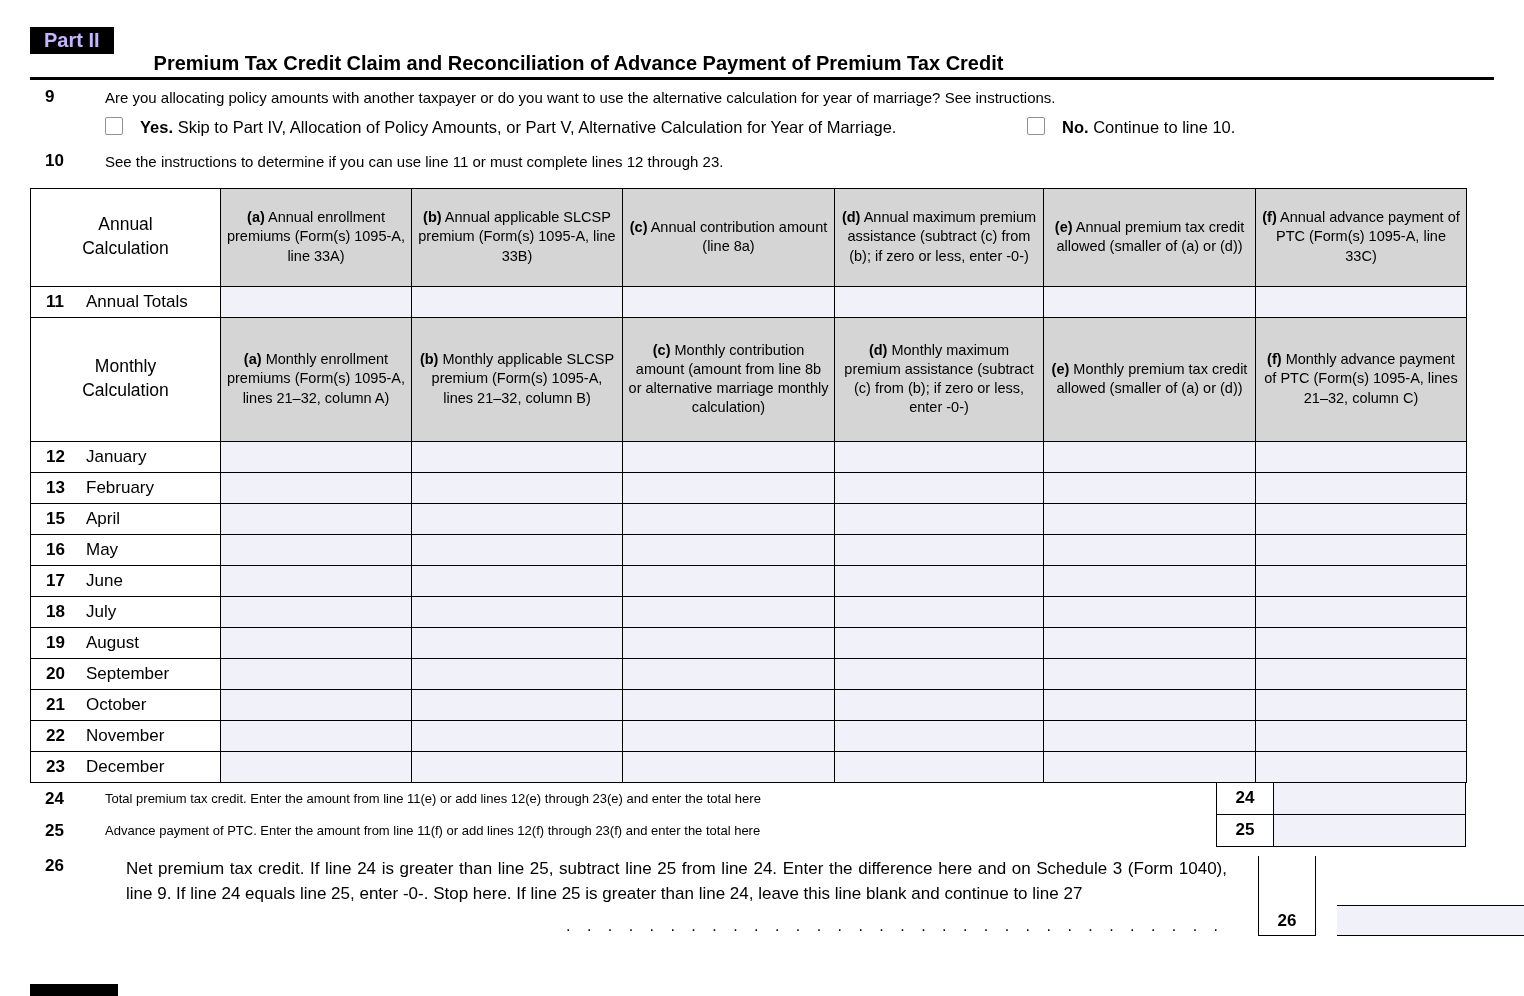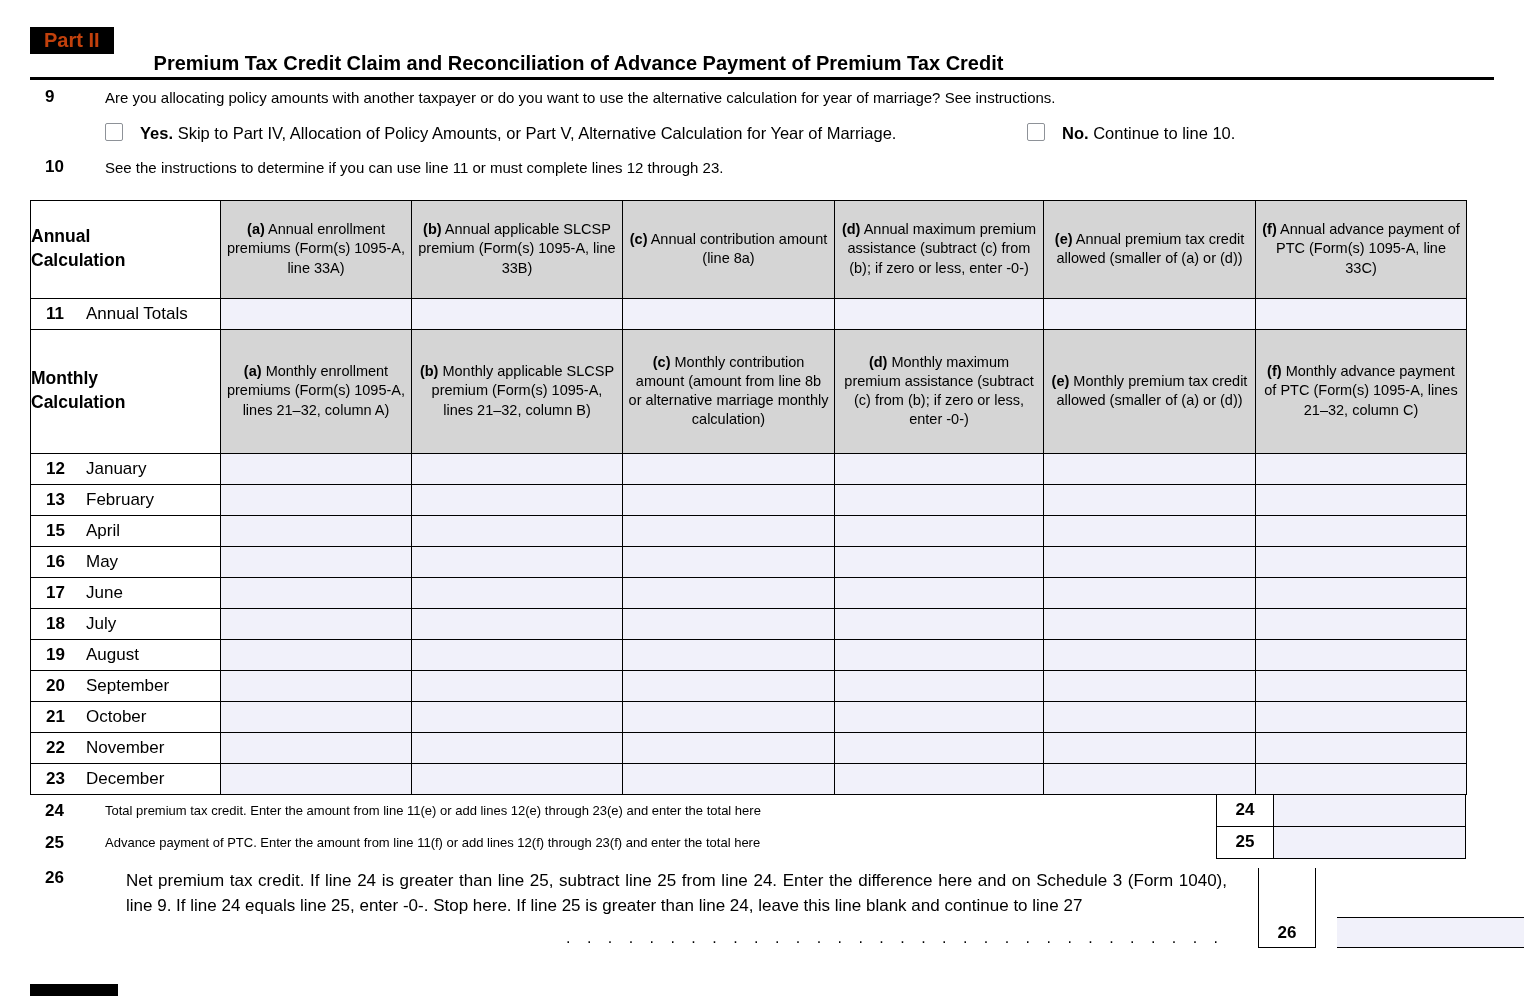--- a/index.html
+++ b/index.html
@@ -13,31 +13,31 @@
     position:relative;
     width:1524px; height:996px;
     overflow:hidden;
     padding:5px 0 0 30px;
   }
   .content { width:1436px; }
 
   
   .part-header { display:flex; align-items:center; }
   .part-badge {
-    background:#000; color:#c2410c; font-weight:bold; font-size:20px;
+    background:#000; color:#c4b5fd; font-weight:bold; font-size:20px;
     height:27px; padding:0 14px; display:flex; align-items:center;
   }
   .part-title { font-size:20px; font-weight:bold; margin-left:40px;margin-top:47px; }
   .title-rule { width:1464px; height:3px; background:#000; margin-top:2px; }
 
   
   .q-row { display:flex; margin-top:7px; }
   .q-num { width:75px; padding-left:15px; font-weight:bold; font-size:17px; flex:none; }
   .q-text { flex:1; font-size:15px; line-height:1.45; }
-  .q-options { display:flex; margin-left:75px; margin-top:12px; width:1361px; }
+  .q-options { display:flex; margin-left:75px; margin-top:6px; width:1361px; }
   .opt { display:flex; align-items:flex-start; }
   .opt-yes { width:922px; flex:none; }
   .opt-no  { width:439px; flex:none; }
   .checkbox {
     width:18px; height:18px; flex:none;
     border:1.5px solid #8e9298; border-radius:2px; background:#fff;
     margin-right:17px; margin-top:2px; display:inline-block;
   }
   .opt-text { font-size:16.5px; line-height:25px; }
   .opt-text b { font-weight:bold; }
@@ -49,21 +49,21 @@
     border-collapse:collapse; table-layout:fixed;
     width:1436px; margin-top:9px;
   }
   .calc-table td { border:1px solid #000; vertical-align:middle; overflow:hidden; }
   .hdr-cell {
     background:#d5d5d5; text-align:center;
     font-size:14.5px; line-height:1.32; padding:3px 5px;
   }
   .hdr-cell b { font-weight:bold; }
   .label-cell { background:#fff; }
-  .calc-label { font-weight:bold; font-size:17.5px; line-height:1.35; }
+  .calc-label { text-align:center; font-weight:normal; font-size:17.5px; line-height:1.35; }
   .input-cell { background:#f1f1fa; }
   tr.annual-hdr td { height:98px; }
   tr.monthly-hdr td { height:124px; }
   tr.data-row td { height:31px; }
   .line-num { display:inline-block; width:55px; padding-left:15px; font-weight:bold; font-size:17px; }
   .month-name { font-size:17px; }
 
   
   .total-row { display:flex; align-items:stretch; height:32px; width:1436px; }
   .total-num { width:75px; flex:none; padding-left:15px; font-weight:bold; font-size:17px; display:flex; align-items:center; }

